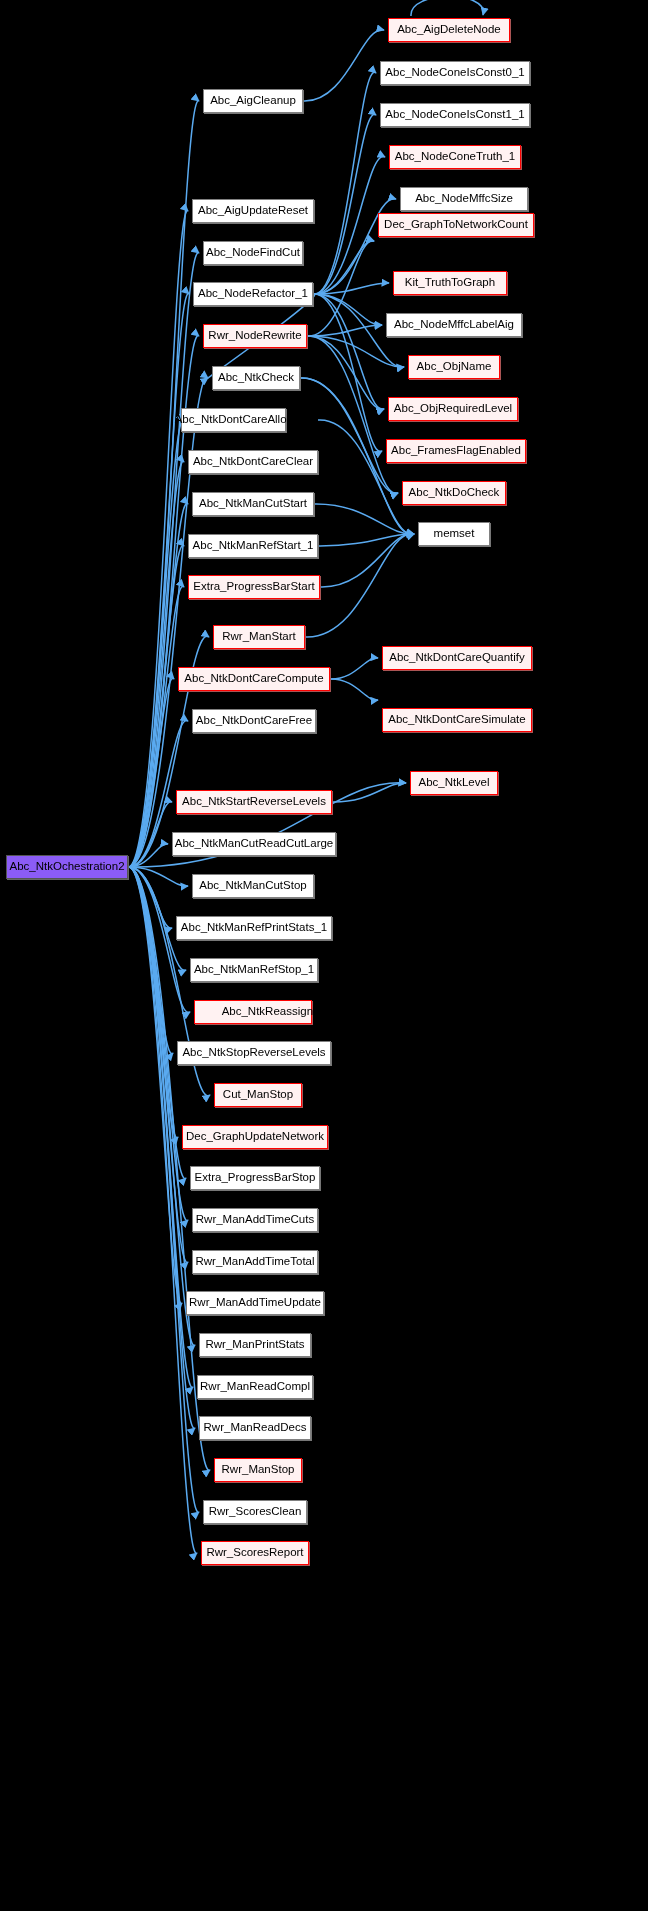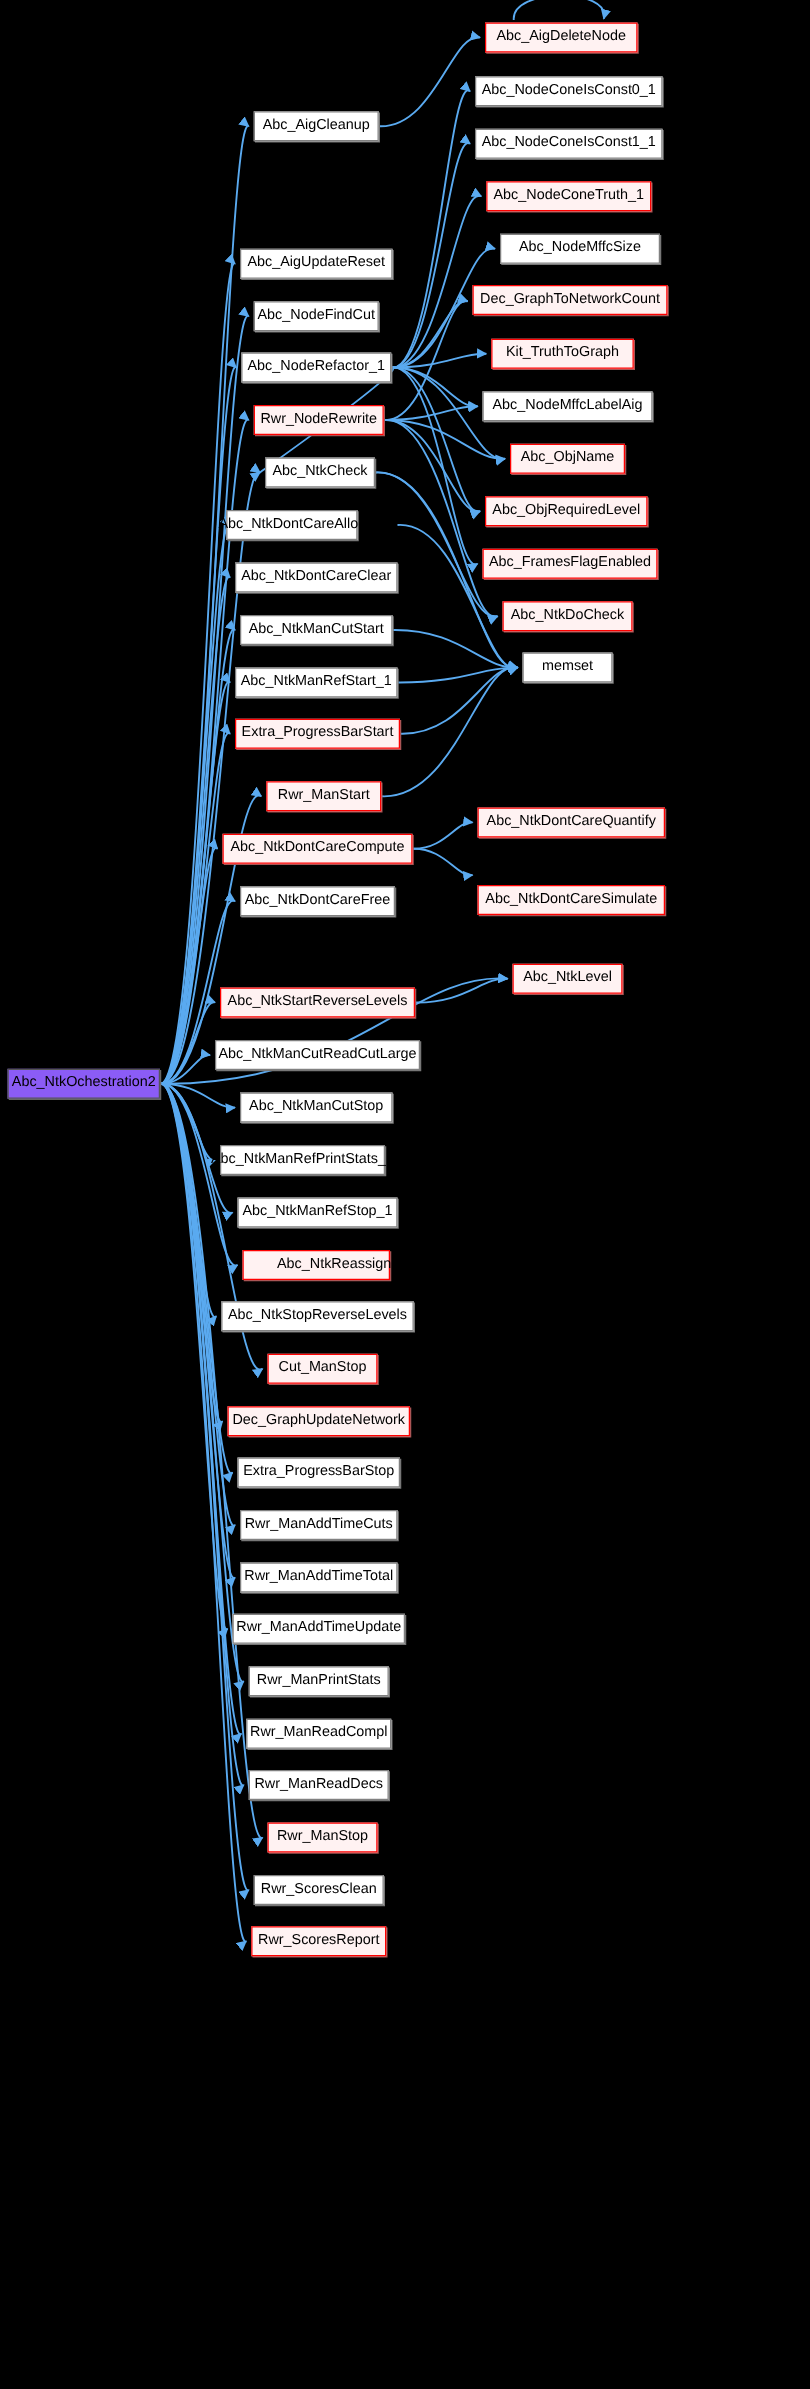--- a/index.html
+++ b/index.html
@@ -124,21 +124,21 @@
       </g>
   </svg>
   <div id="nodes">
       <div class="node root" style="left: 6px; top: 855px; width: 122px; height: 24px;">Abc_NtkOchestration2</div>
       <div class="node highlight" style="left: 388px; top: 18px; width: 122px; height: 24px;">Abc_AigDeleteNode</div>
       <div class="node" style="left: 203px; top: 89px; width: 100px; height: 24px;">Abc_AigCleanup</div>
       <div class="node" style="left: 380px; top: 61px; width: 150px; height: 24px;">Abc_NodeConeIsConst0_1</div>
       <div class="node" style="left: 380px; top: 103px; width: 150px; height: 24px;">Abc_NodeConeIsConst1_1</div>
       <div class="node highlight" style="left: 389px; top: 145px; width: 132px; height: 24px;">Abc_NodeConeTruth_1</div>
       <div class="node" style="left: 400px; top: 187px; width: 128px; height: 24px;">Abc_NodeMffcSize</div>
-      <div class="node highlight" style="left: 378px; top: 228px; width: 156px; height: 24px;">Dec_GraphToNetworkCount</div>
+      <div class="node highlight" style="left: 378px; top: 213px; width: 156px; height: 24px;">Dec_GraphToNetworkCount</div>
       <div class="node" style="left: 192px; top: 199px; width: 122px; height: 24px;">Abc_AigUpdateReset</div>
       <div class="node" style="left: 203px; top: 241px; width: 100px; height: 24px;">Abc_NodeFindCut</div>
       <div class="node" style="left: 193px; top: 282px; width: 120px; height: 24px;">Abc_NodeRefactor_1</div>
       <div class="node highlight" style="left: 393px; top: 271px; width: 114px; height: 24px;">Kit_TruthToGraph</div>
       <div class="node" style="left: 386px; top: 313px; width: 136px; height: 24px;">Abc_NodeMffcLabelAig</div>
       <div class="node highlight" style="left: 203px; top: 324px; width: 104px; height: 24px;">Rwr_NodeRewrite</div>
       <div class="node highlight" style="left: 408px; top: 355px; width: 92px; height: 24px;">Abc_ObjName</div>
       <div class="node" style="left: 212px; top: 366px; width: 88px; height: 24px;">Abc_NtkCheck</div>
       <div class="node highlight" style="left: 388px; top: 397px; width: 130px; height: 24px;">Abc_ObjRequiredLevel</div>
       <div class="node" style="left: 181px; top: 408px; width: 105px; height: 24px;">Abc_NtkDontCareAlloc</div>
@@ -151,21 +151,21 @@
       <div class="node highlight" style="left: 188px; top: 575px; width: 132px; height: 24px;">Extra_ProgressBarStart</div>
       <div class="node highlight" style="left: 213px; top: 625px; width: 92px; height: 24px;">Rwr_ManStart</div>
       <div class="node highlight" style="left: 178px; top: 667px; width: 152px; height: 24px;">Abc_NtkDontCareCompute</div>
       <div class="node highlight" style="left: 382px; top: 646px; width: 150px; height: 24px;">Abc_NtkDontCareQuantify</div>
       <div class="node highlight" style="left: 382px; top: 688px; width: 150px; height: 24px; margin-top: 20px;">Abc_NtkDontCareSimulate</div>
       <div class="node" style="left: 192px; top: 709px; width: 124px; height: 24px;">Abc_NtkDontCareFree</div>
       <div class="node highlight" style="left: 410px; top: 771px; width: 88px; height: 24px;">Abc_NtkLevel</div>
       <div class="node highlight" style="left: 176px; top: 790px; width: 156px; height: 24px;">Abc_NtkStartReverseLevels</div>
       <div class="node" style="left: 172px; top: 832px; width: 164px; height: 24px;">Abc_NtkManCutReadCutLarge</div>
       <div class="node" style="left: 192px; top: 874px; width: 122px; height: 24px;">Abc_NtkManCutStop</div>
-      <div class="node" style="left: 176px; top: 916px; width: 132px; height: 24px;">Abc_NtkManRefPrintStats_1</div>
+      <div class="node" style="left: 176px; top: 916px; width: 156px; height: 24px;">Abc_NtkManRefPrintStats_1</div>
       <div class="node" style="left: 190px; top: 958px; width: 128px; height: 24px;">Abc_NtkManRefStop_1</div>
       <div class="node highlight" style="left: 194px; top: 1000px; width: 118px; height: 24px; padding-left: 44px;">Abc_NtkReassignIds</div>
       <div class="node" style="left: 177px; top: 1041px; width: 154px; height: 24px;">Abc_NtkStopReverseLevels</div>
       <div class="node highlight" style="left: 214px; top: 1083px; width: 88px; height: 24px;">Cut_ManStop</div>
       <div class="node highlight" style="left: 182px; top: 1125px; width: 146px; height: 24px;">Dec_GraphUpdateNetwork</div>
       <div class="node" style="left: 190px; top: 1166px; width: 130px; height: 24px;">Extra_ProgressBarStop</div>
       <div class="node" style="left: 192px; top: 1208px; width: 126px; height: 24px;">Rwr_ManAddTimeCuts</div>
       <div class="node" style="left: 192px; top: 1250px; width: 126px; height: 24px;">Rwr_ManAddTimeTotal</div>
       <div class="node" style="left: 186px; top: 1291px; width: 138px; height: 24px;">Rwr_ManAddTimeUpdate</div>
       <div class="node" style="left: 199px; top: 1333px; width: 112px; height: 24px;">Rwr_ManPrintStats</div>

